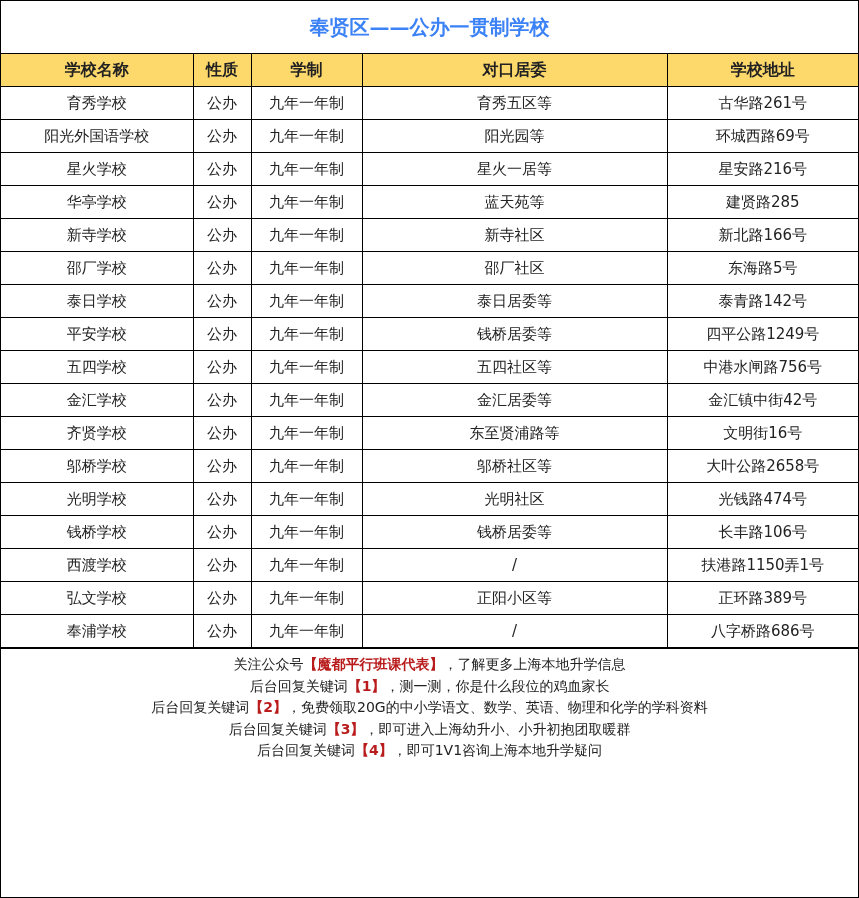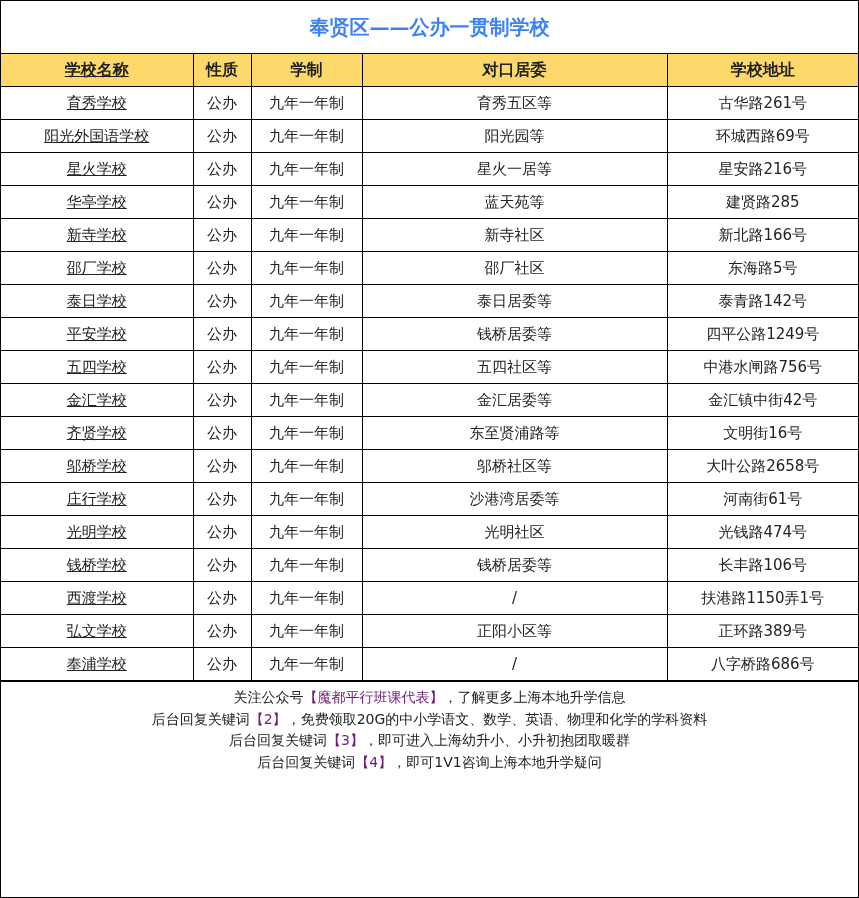--- a/index.html
+++ b/index.html
@@ -2,26 +2,26 @@
 <html><head>
 <meta charset="utf-8">
 <style>
   html,body{margin:0;padding:0;background:#fff;}
   body{width:859px;height:898px;overflow:hidden;font-family:"DejaVu Sans","Liberation Sans",sans-serif;color:#222;}
   .sheet{position:relative;width:857px;height:896px;border:1px solid #000;box-sizing:content-box;}
   .title{height:52px;display:flex;align-items:center;justify-content:center;font-size:20px;font-weight:bold;color:#3b82f6;border-bottom:1px solid #000;}
   table{border-collapse:collapse;width:857px;table-layout:fixed;}
   td,th{border:1px solid #000;text-align:center;vertical-align:middle;padding:0;white-space:nowrap;overflow:hidden;font-size:15px;}
   table tr:first-child th{border-top:none;}
-  table tr td:first-child, table tr th:first-child{border-left:none;text-decoration:underline;}
+  table tr td:first-child, table tr th:first-child{border-left:none;}
   table tr td:last-child, table tr th:last-child{border-right:none;}
   th{background:#fdd96b;height:32px;font-weight:bold;font-size:16px;color:#222;}
   td{height:32px;color:#222;}
   .footer{border-top:1px solid #000;padding-top:5px;text-align:center;font-size:14px;line-height:21.5px;color:#222;}
-  .hl{color:#701a75;font-weight:normal;}
+  .hl{color:#b91c1c;font-weight:bold;}
 </style>
 </head>
 <body>
 
 <div class="sheet">
   <div class="title">奉贤区——公办一贯制学校</div>
   <table>
     <colgroup>
       <col style="width:192px">
         <col style="width:58px">
@@ -117,27 +117,20 @@
           <td>文明街16号</td>
         </tr>
         <tr>
           <td>邬桥学校</td>
           <td>公办</td>
           <td>九年一年制</td>
           <td>邬桥社区等</td>
           <td>大叶公路2658号</td>
         </tr>
         <tr>
-          <td>庄行学校</td>
-          <td>公办</td>
-          <td>九年一年制</td>
-          <td>沙港湾居委等</td>
-          <td>河南街61号</td>
-        </tr>
-        <tr>
           <td>光明学校</td>
           <td>公办</td>
           <td>九年一年制</td>
           <td>光明社区</td>
           <td>光钱路474号</td>
         </tr>
         <tr>
           <td>钱桥学校</td>
           <td>公办</td>
           <td>九年一年制</td>
@@ -162,17 +155,18 @@
           <td>奉浦学校</td>
           <td>公办</td>
           <td>九年一年制</td>
           <td>/</td>
           <td>八字桥路686号</td>
         </tr>
       </tbody>
   </table>
   <div class="footer" id="footer">
       <div><span>关注公众号</span><span class="hl">【魔都平行班课代表】</span><span>，了解更多上海本地升学信息</span></div>
+      <div><span>后台回复关键词</span><span class="hl">【1】</span><span>，测一测，你是什么段位的鸡血家长</span></div>
       <div><span>后台回复关键词</span><span class="hl">【2】</span><span>，免费领取20G的中小学语文、数学、英语、物理和化学的学科资料</span></div>
       <div><span>后台回复关键词</span><span class="hl">【3】</span><span>，即可进入上海幼升小、小升初抱团取暖群</span></div>
       <div><span>后台回复关键词</span><span class="hl">【4】</span><span>，即可1V1咨询上海本地升学疑问</span></div>
     </div>
 </div>
 
 </body></html>

